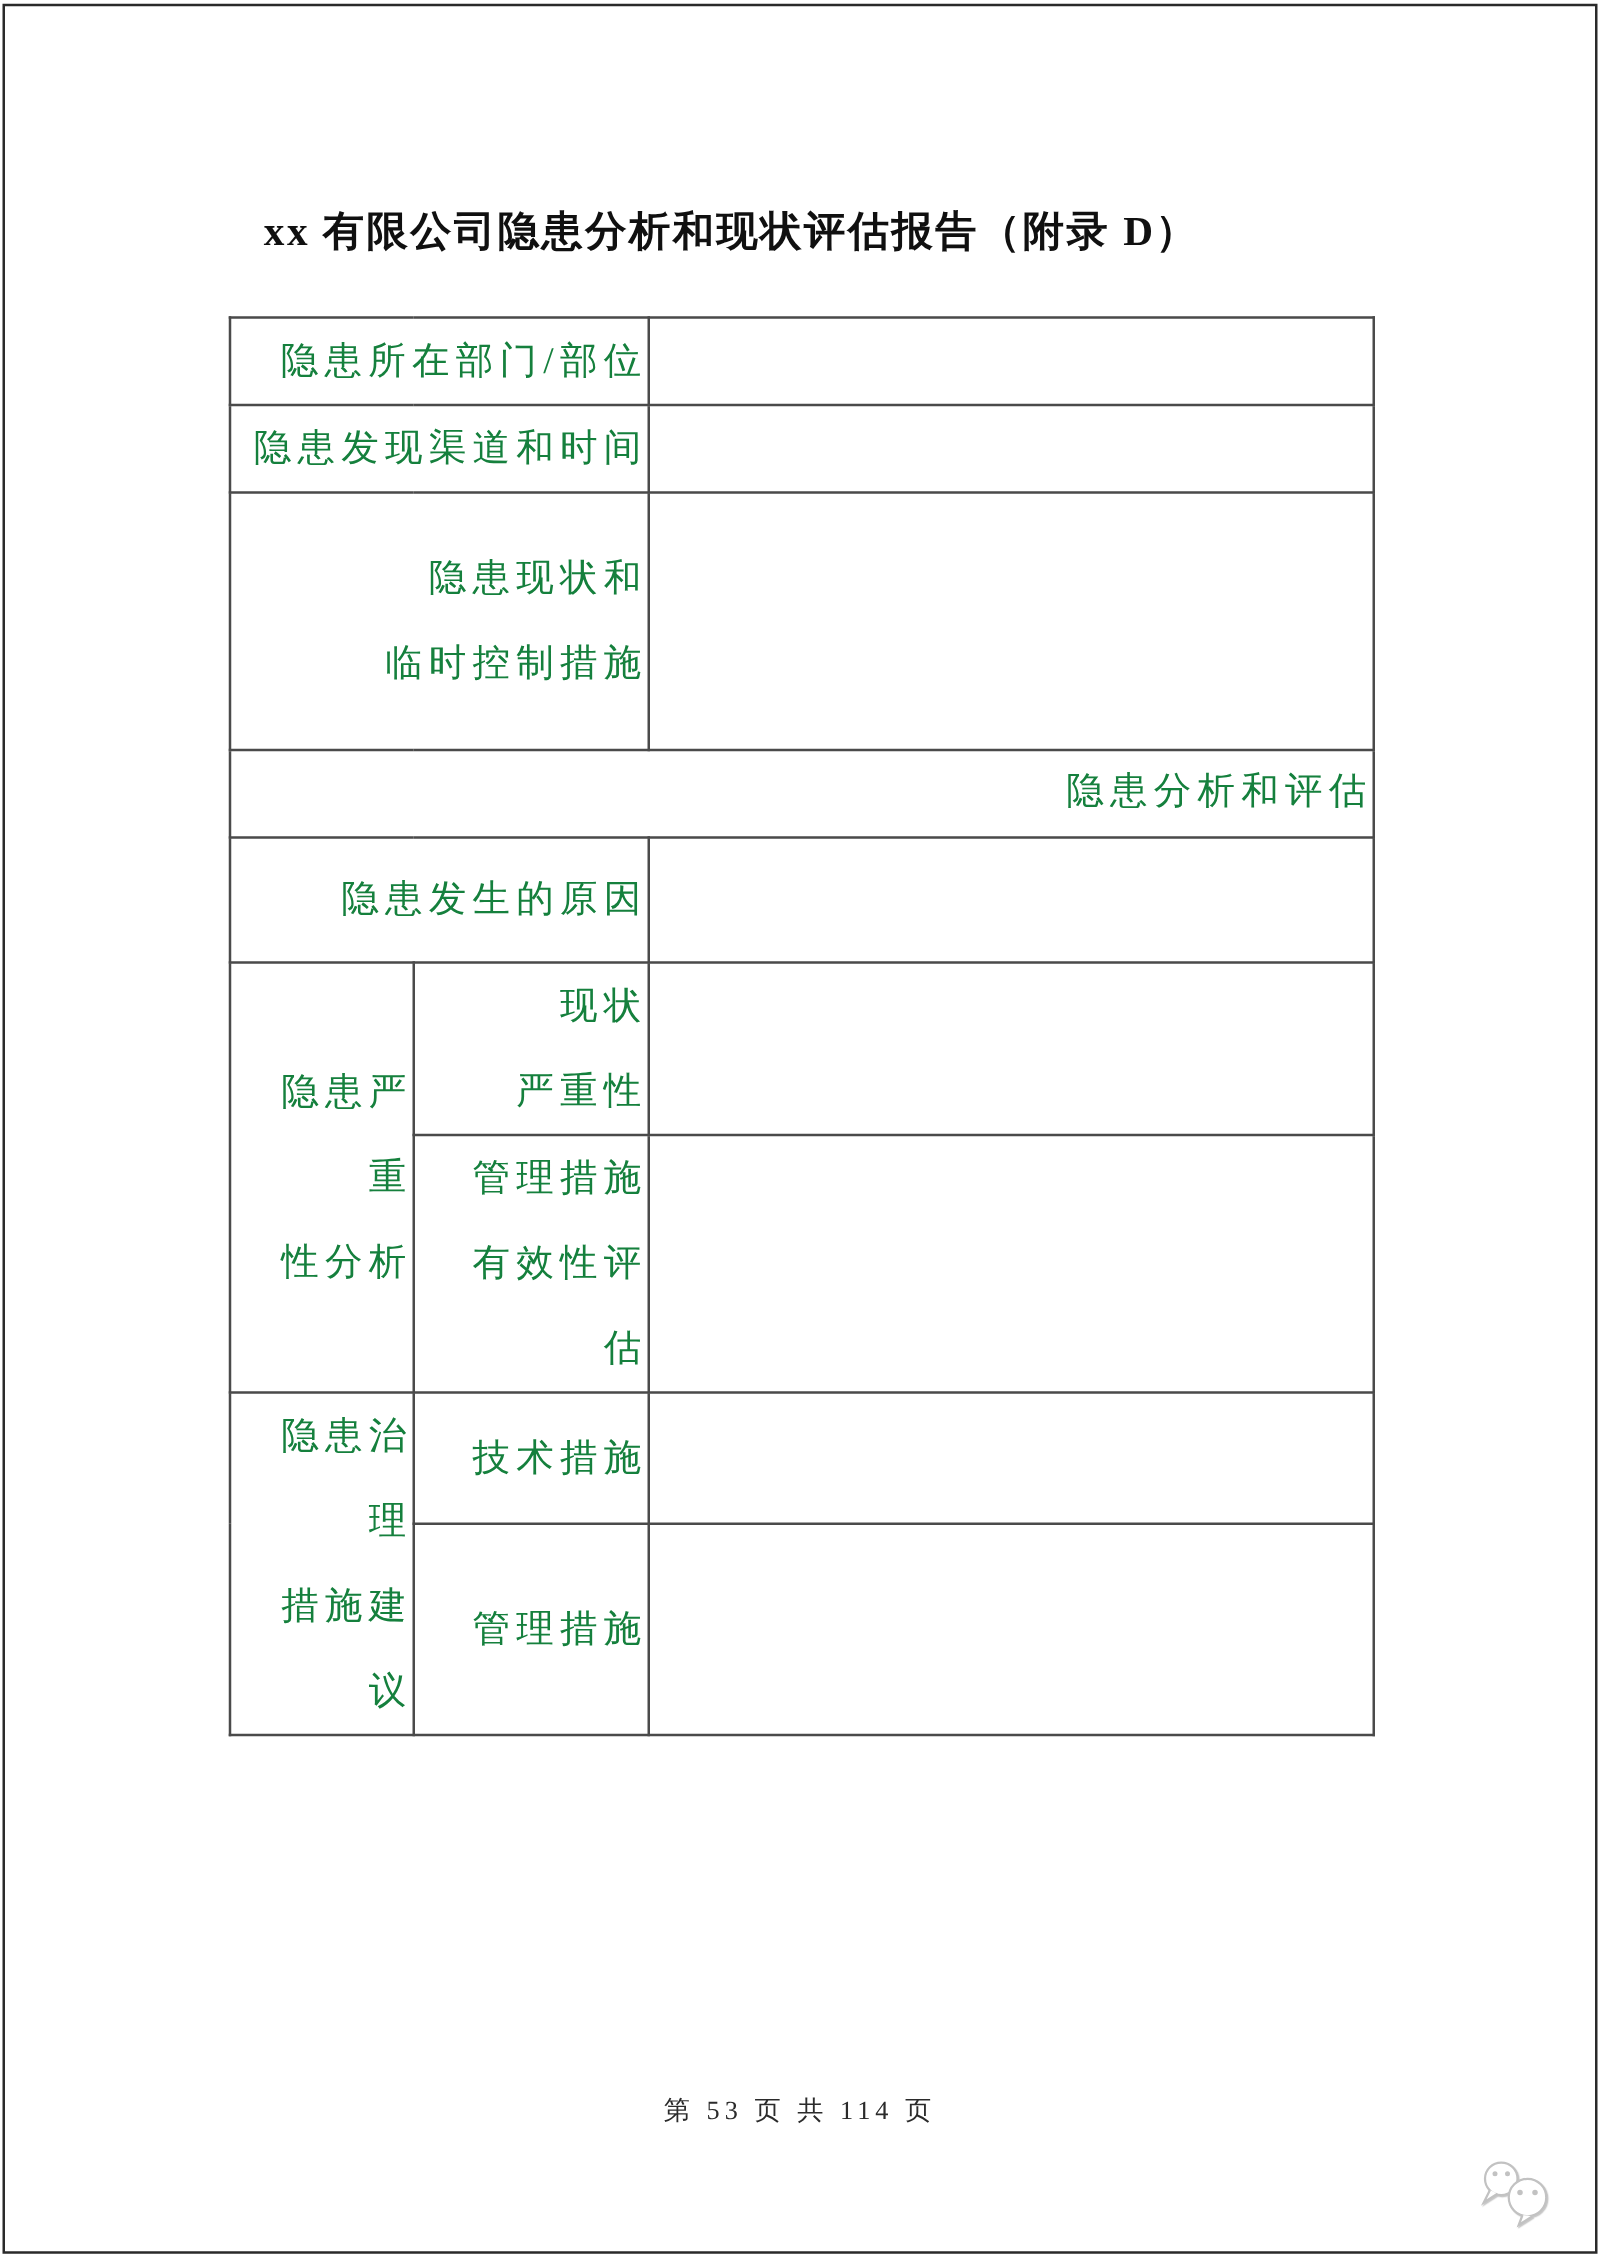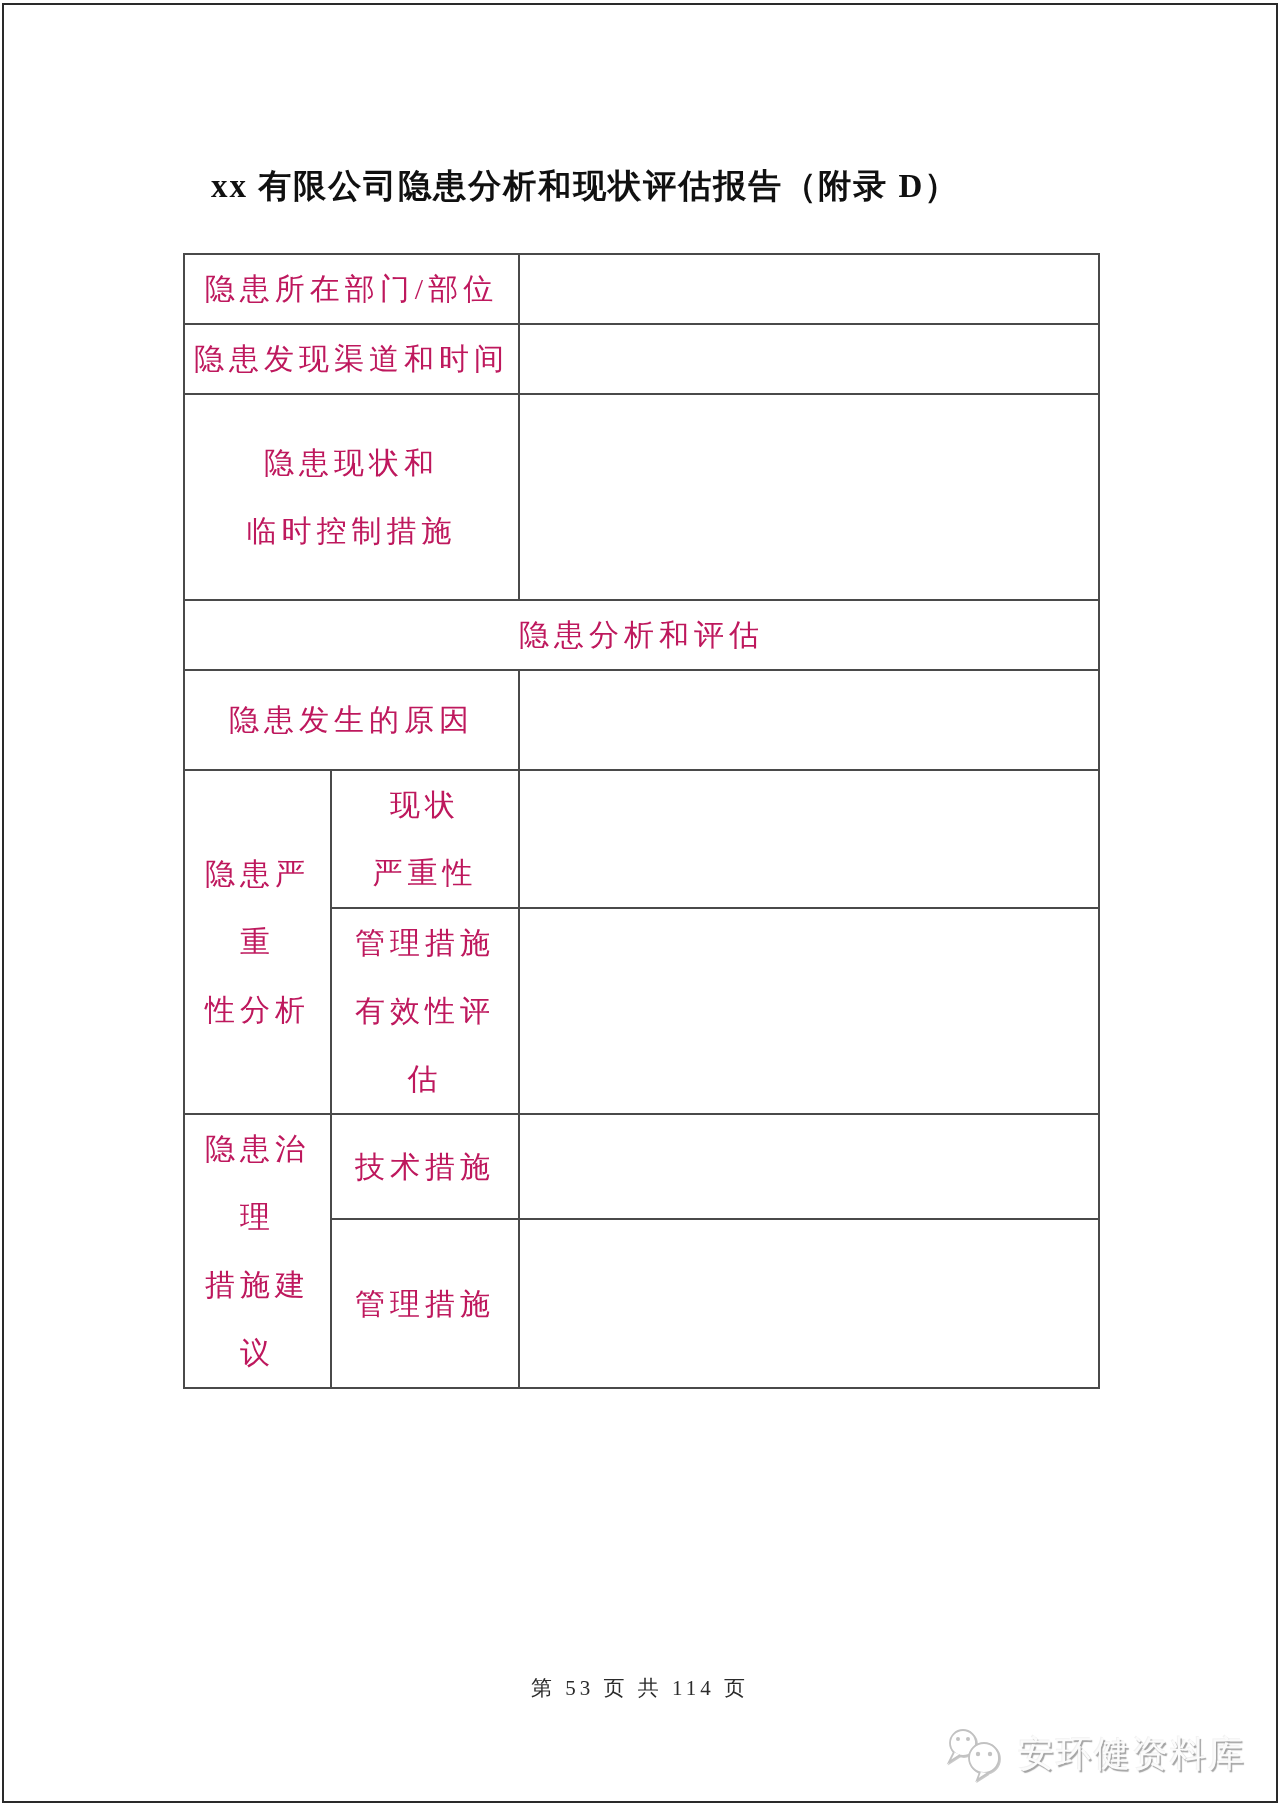--- a/index.html
+++ b/index.html
@@ -39,26 +39,26 @@
     position: absolute;
     left: 183px;
     top: 253px;
     width: 915px;
     border-collapse: collapse;
     table-layout: fixed;
   }
   table.report td {
     border: 2px solid #4a4a4a;
     padding: 0;
-    text-align: center;
+    text-align: right;
     vertical-align: middle;
     font-size: 30px;
     letter-spacing: 5px;
     line-height: 68px;
-    color: #be185d;
+    color: #15803d;
     overflow: hidden;
   }
   table.report td .cell-line {
     display: block;
     line-height: 68px;
   }
   .page-number {
     position: absolute;
     left: 0;
     top: 1674px;
@@ -110,21 +110,21 @@
       <td colspan="2">隐患发现渠道和时间</td>
       <td></td>
     </tr>
     <tr style="height:206px;">
       <td colspan="2">
         <span class="cell-line">隐患现状和</span>
         <span class="cell-line">临时控制措施</span>
       </td>
       <td></td>
     </tr>
-    <tr style="height:69px;">
+    <tr style="height:69px;font-family:Liberation Mono, monospace;">
       <td colspan="3">隐患分析和评估</td>
     </tr>
     <tr style="height:100px;">
       <td colspan="2">隐患发生的原因</td>
       <td></td>
     </tr>
     <tr style="height:135px;">
       <td rowspan="2">
         <span class="cell-line">隐患严</span>
         <span class="cell-line">重</span>
@@ -175,14 +175,13 @@
       <circle cx="22" cy="13" r="2" fill="#c2c2c2"></circle>
       <g fill="#ffffff" stroke="#c2c2c2" stroke-width="1.8">
         <circle cx="38" cy="32" r="15"></circle>
         <path d="M34 46 L31 54 L42 47 Z" stroke="none" fill="#ffffff"></path>
         <path d="M34 46 L31 54 L42 47" fill="none"></path>
       </g>
       <circle cx="32" cy="28" r="2.2" fill="#c2c2c2"></circle>
       <circle cx="44" cy="28" r="2.2" fill="#c2c2c2"></circle>
     </svg>
   </span>
-  <span class="watermark-text">安环健资料库</span>
 </div>
 
 </body></html>

